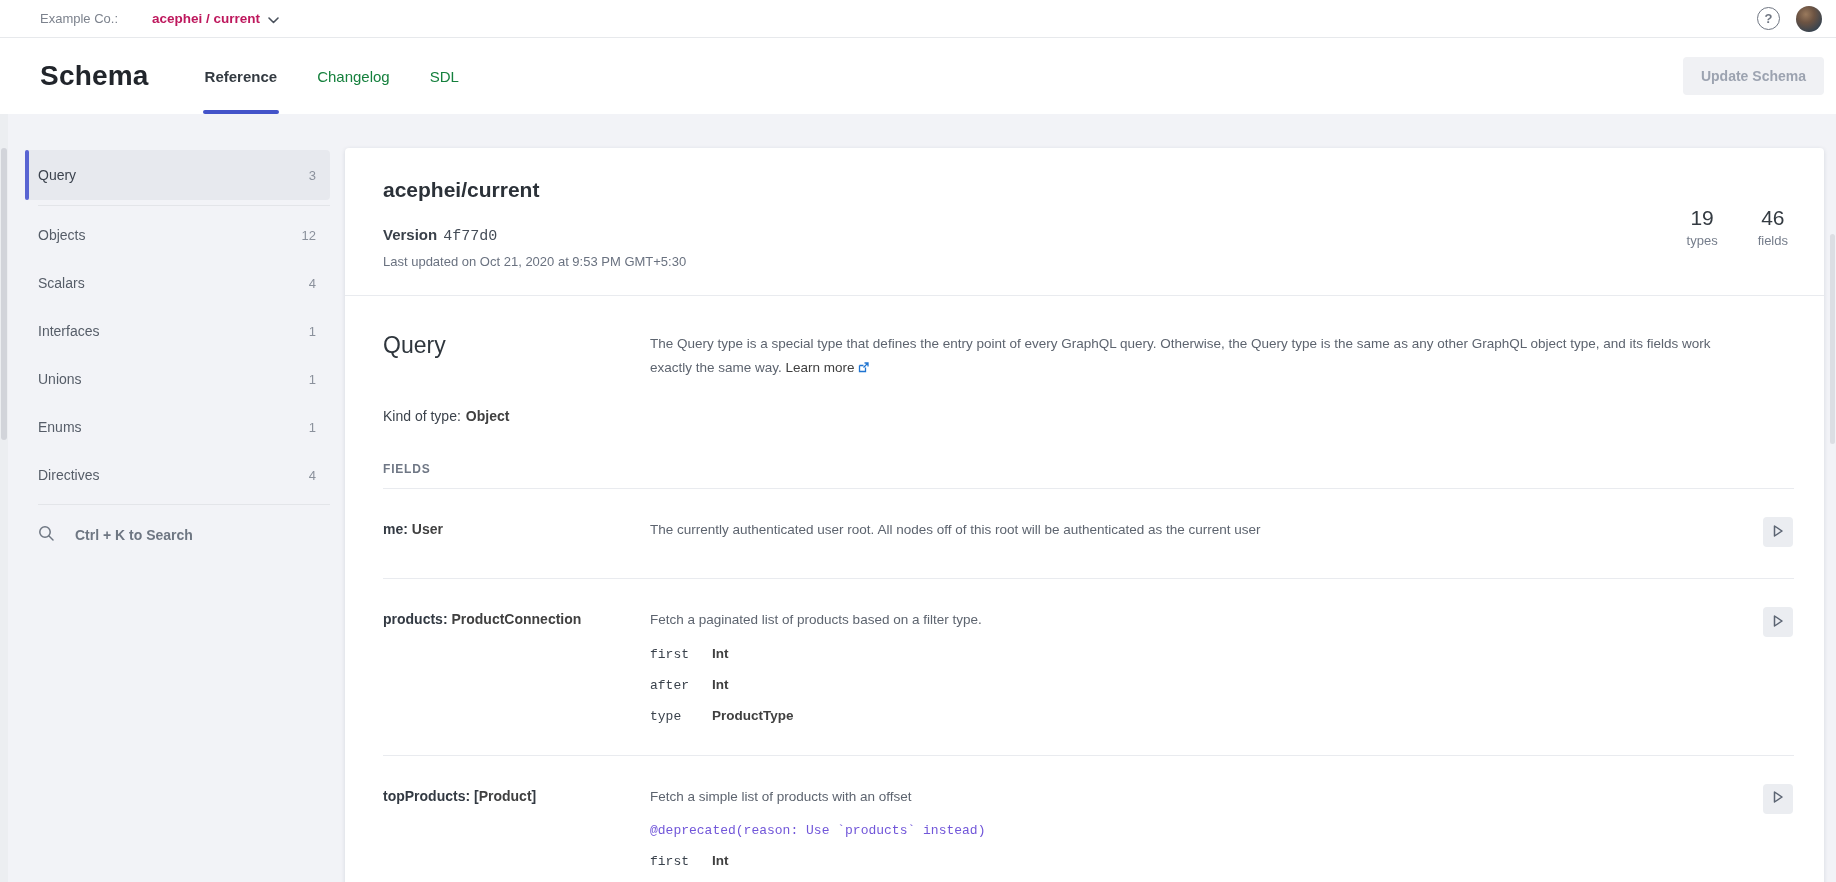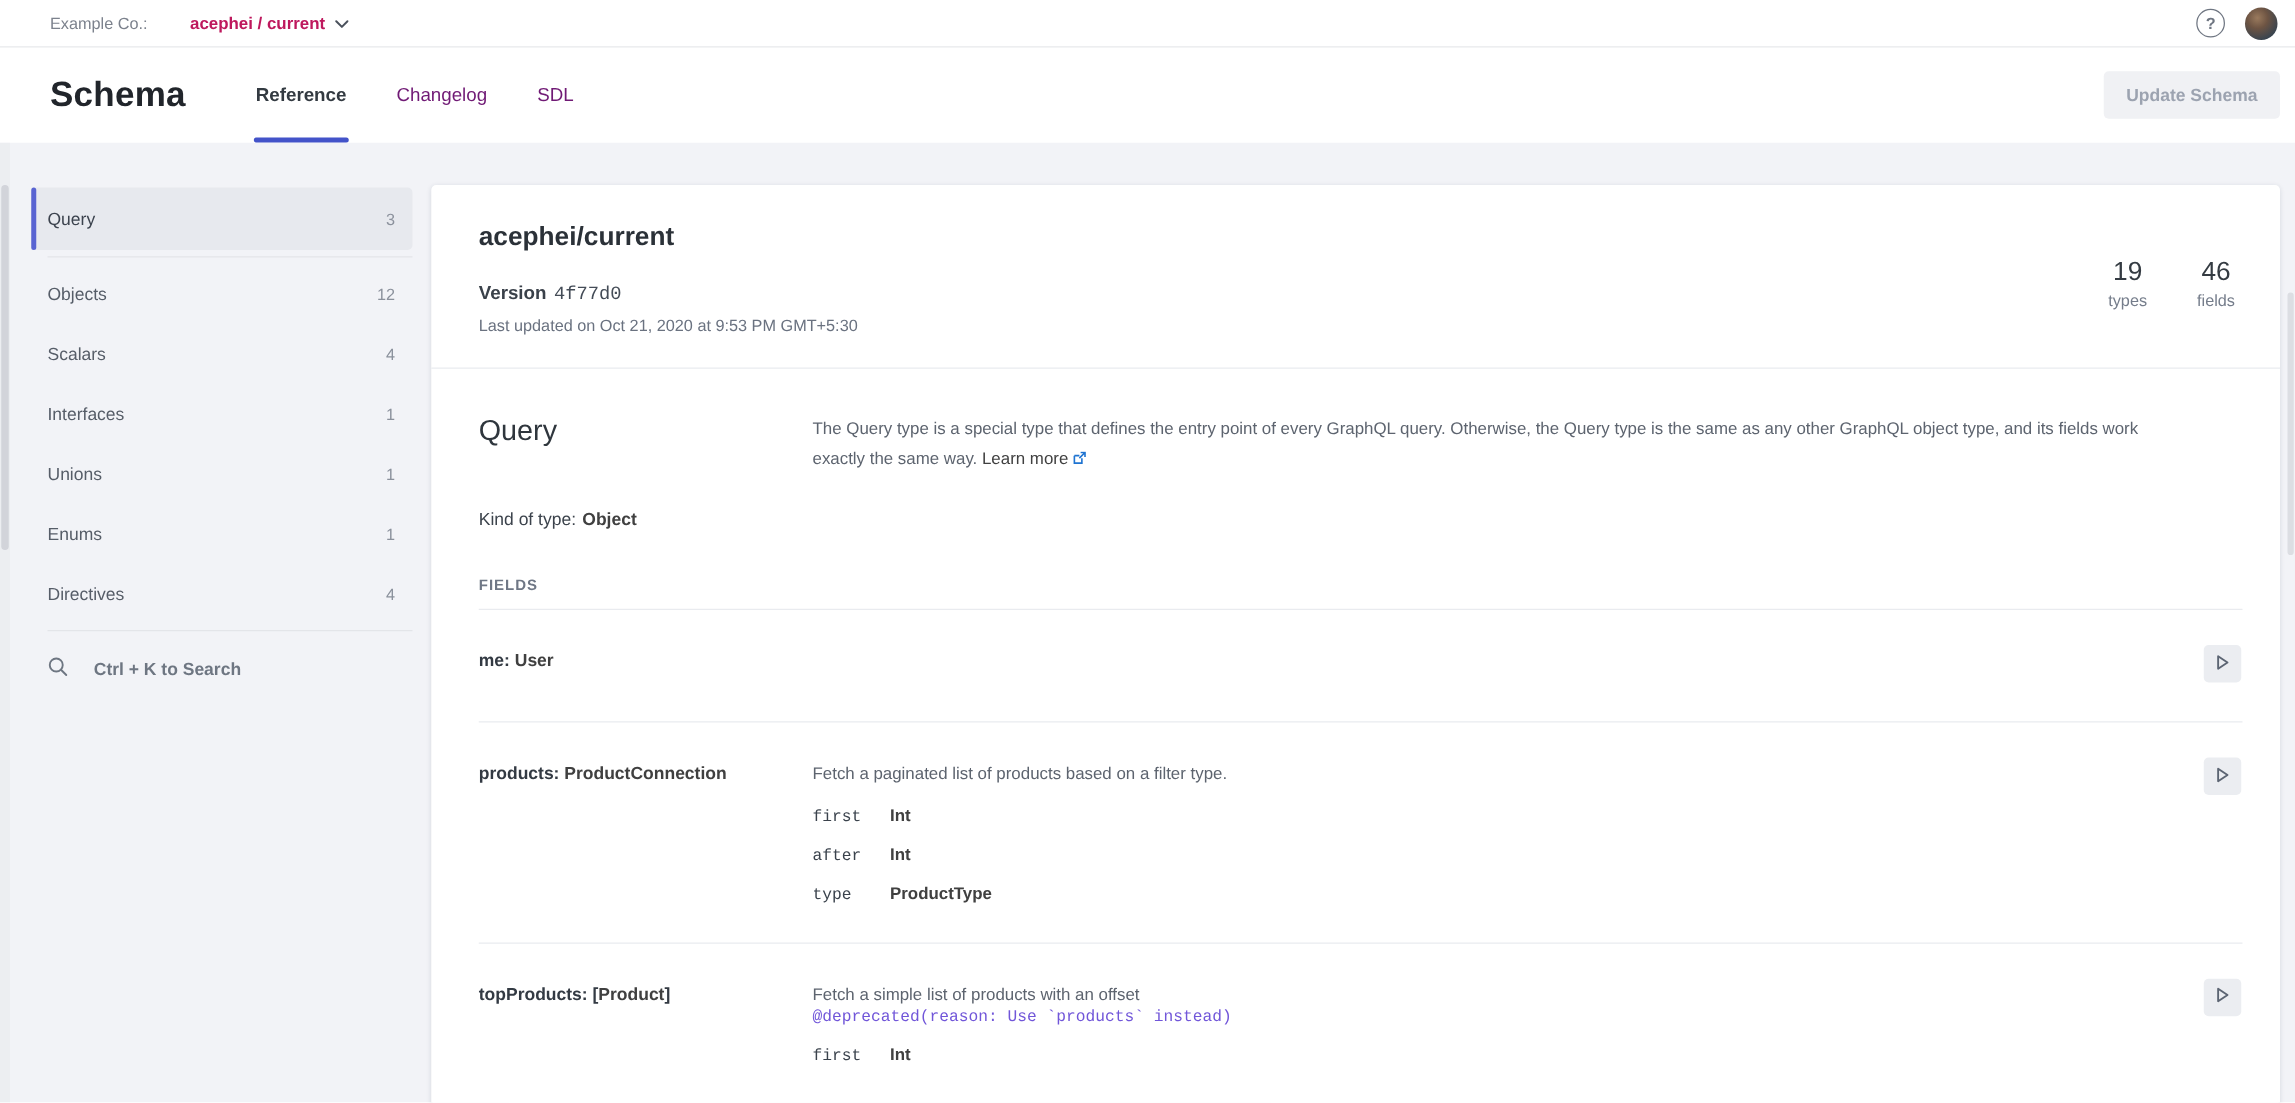--- a/index.html
+++ b/index.html
@@ -19,21 +19,21 @@
               background:#fff; cursor:pointer; }
   .avatar { width:26px; height:26px; border-radius:50%;
             background:radial-gradient(circle at 38% 32%, #9a7a5d 0%, #6d5443 35%, #39444f 75%, #2b3440 100%); }
 
   
   .header-main { position:absolute; top:38px; left:0; right:0; height:76px; background:#fff;
                  display:flex; align-items:center; padding-left:40px; z-index:4; }
   .page-title { font-size:28px; font-weight:700; color:#21252b; letter-spacing:.2px; }
   .tabs { display:flex; margin-left:36px; height:100%; }
   .tab { position:relative; display:flex; align-items:center; padding:0 2px; margin:0 18px; font-size:15px;
-         color:#701a75; cursor:pointer; }
+         color:#15803d; cursor:pointer; }
   .tab.active { color:#333a41; font-weight:700; }
   .tab.active::after { content:""; position:absolute; left:0; right:0; bottom:0; height:4px;
                        background:#4353c9; border-radius:3px; }
   .update-btn { margin-left:auto; margin-right:12px; background:#f0f1f4; color:#9ca3b0; font-size:14px;
                 font-weight:600; padding:11px 18px; border-radius:4px; border:none; font-family:inherit; }
 
   
   .page-body { position:absolute; top:114px; left:0; right:0; bottom:0; background:#f2f3f7; }
   .left-scrollbar { position:absolute; left:0; top:0; width:8px; bottom:0; background:#eceef1; }
   .left-scrollbar .thumb { position:absolute; left:1px; top:34px; width:6px; height:292px;
@@ -74,21 +74,21 @@
   .kind-row { margin-top:28px; font-size:14px; color:#3c434c; }
   .kind-row a.link { font-weight:600; margin-left:5px; }
   .fields-label { margin-top:38px; padding-bottom:12px; border-bottom:1px solid #e9ebef;
                   font-size:12px; font-weight:700; letter-spacing:.8px; color:#6f7785; }
 
   .field-row { display:flex; align-items:flex-start; padding:31px 0; border-bottom:1px solid #e9ebef; }
   .field-name { width:267px; flex:none; font-size:14px; font-weight:700; color:#333a43; padding-top:1px; }
   .field-name a.link { font-weight:600; }
   .field-main { flex:1; max-width:1105px; }
   .field-desc { font-size:13.5px; color:#5d646f; line-height:1.5; }
-  .field-deprecated { font-size:13px; color:#7156d9; }
+  .field-deprecated { margin-top:16px; font-size:13px; color:#7156d9; }
   .arg-row { display:flex; align-items:baseline; margin-top:15px; }
   .arg-name { width:62px; flex:none; font-size:13px; color:#3a424c; }
   .arg-type { font-size:13.5px; font-weight:600; }
   .play-btn { margin-left:auto; width:30px; height:30px; flex:none; background:#ebedf1; border:none;
               border-radius:4px; display:flex; align-items:center; justify-content:center;
               cursor:pointer; margin-top:-3px; margin-right:1px; }
 
   .right-scrollbar { position:absolute; right:0; top:114px; bottom:0; width:6px; }
   .right-scrollbar .thumb { position:absolute; right:1px; top:6px; width:5px; height:210px;
                             background:#dcdee3; border-radius:3px; }
@@ -203,20 +203,25 @@
       <div class="kind-row">
         <span>Kind of type:</span><a class="link">Object</a>
       </div>
       <div class="fields-label">FIELDS</div>
       <div id="fields-container">
           <div class="field-row">
     <div class="field-name">
       <span>me: </span>
       <span></span><a class="link">User</a><span></span>
     </div>
+    <div class="field-main">
+      <div class="field-desc">The currently authenticated user root. All nodes off of this root will be authenticated as the current user</div>
+
+      <div></div>
+    </div>
     <button class="play-btn">
       <span>
         <svg width="14" height="14" viewBox="0 0 14 14">
                   <path d="M3.5 2 L11 7 L3.5 12 Z" fill="none" stroke="#5c6573" stroke-width="1.5" stroke-linejoin="round"></path>
                 </svg>
       </span>
     </button>
   </div>
           <div class="field-row">
     <div class="field-name">

